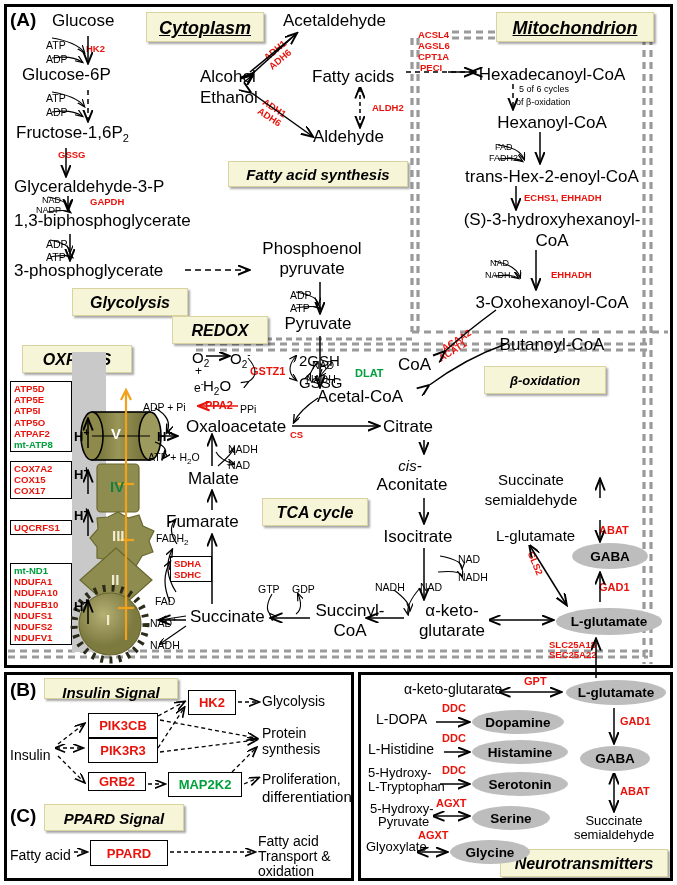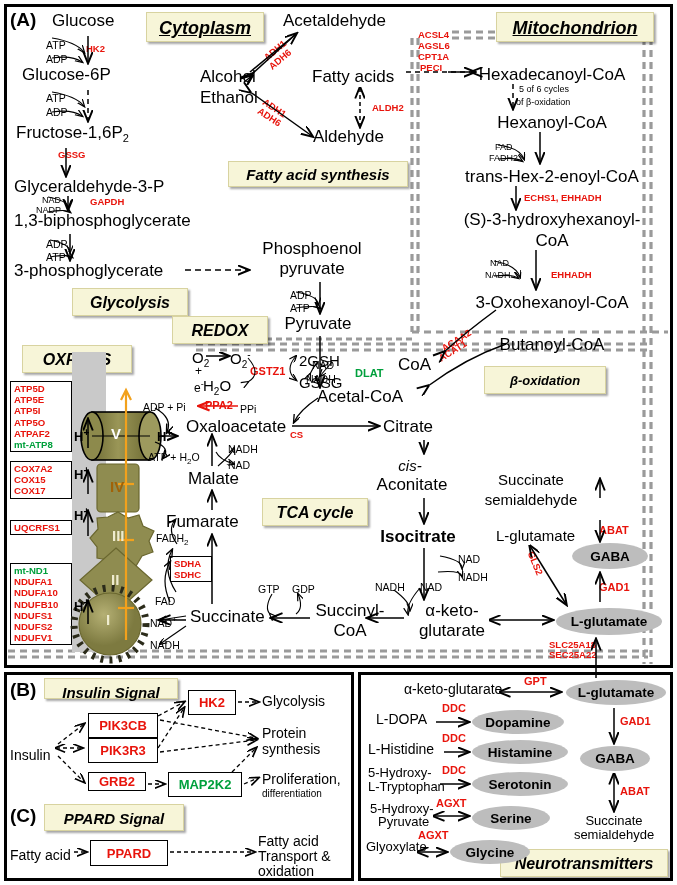--- a/index.html
+++ b/index.html
@@ -232,21 +232,21 @@
   <g stroke="#f2a11c" stroke-width="2.2" fill="none">
     <path d="M126,640 L126,392"></path>
     <path d="M121,400 L126,390 L131,400"></path>
     <path d="M118,484 L134,484"></path>
     <path d="M118,540 L134,540"></path>
     <path d="M118,608 L134,608"></path>
   </g>
 </svg>
 
 <div class="t" style="left:111px;top:426px;font-size:15px;font-weight:bold;color:#fff;">V</div>
-<div class="t" style="left:110px;top:479px;font-size:15px;font-weight:bold;color:#a16207;">IV</div>
+<div class="t" style="left:110px;top:479px;font-size:15px;font-weight:bold;color:#15803d;">IV</div>
 <div class="t" style="left:112px;top:528px;font-size:15px;font-weight:bold;color:#efeccf;">III</div>
 <div class="t" style="left:111px;top:572px;font-size:15px;font-weight:bold;color:#efeccf;">II</div>
 <div class="t" style="left:106px;top:612px;font-size:15px;font-weight:bold;color:#efeccf;">I</div>
 
 <div class="t" style="left:74px;top:428px;font-size:13px;font-weight:bold;">H<sup style="font-size:10px;">+</sup></div>
 <div class="t" style="left:157px;top:428px;font-size:13px;font-weight:bold;">H<sup style="font-size:10px;">+</sup></div>
 <div class="t" style="left:74px;top:466px;font-size:13px;font-weight:bold;">H<sup style="font-size:10px;">+</sup></div>
 <div class="t" style="left:74px;top:507px;font-size:13px;font-weight:bold;">H<sup style="font-size:10px;">+</sup></div>
 <div class="t" style="left:74px;top:598px;font-size:13px;font-weight:bold;">H<sup style="font-size:10px;">+</sup></div>
 
@@ -274,21 +274,21 @@
 <div class="t met" style="left:383px;top:418px;">Citrate</div>
 <div class="t enz" style="left:290px;top:430px;">CS</div>
 <div class="t cof" style="left:228px;top:444px;">NADH</div>
 <div class="t cof" style="left:228px;top:460px;">NAD</div>
 <div class="t met" style="left:188px;top:470px;">Malate</div>
 <div class="t met" style="left:166px;top:513px;">Fumarate</div>
 <div class="t met" style="left:190px;top:608px;">Succinate</div>
 
 <div class="t met-s ctr" style="left:410px;top:458px;font-style:italic;">cis-</div>
 <div class="t met ctr" style="left:412px;top:476px;">Aconitate</div>
-<div class="t met ctr" style="left:418px;top:528px;font-weight:bold;">Isocitrate</div>
+<div class="t met ctr" style="left:418px;top:528px;">Isocitrate</div>
 <div class="t cof" style="left:458px;top:554px;">NAD</div>
 <div class="t cof" style="left:458px;top:572px;">NADH</div>
 <div class="t met ctr" style="left:452px;top:602px;">α-keto-</div>
 <div class="t met ctr" style="left:452px;top:622px;">glutarate</div>
 <div class="t cof" style="left:375px;top:582px;">NADH</div>
 <div class="t cof" style="left:420px;top:582px;">NAD</div>
 <div class="t met ctr" style="left:350px;top:602px;">Succinyl-</div>
 <div class="t met ctr" style="left:350px;top:622px;">CoA</div>
 <div class="t cof" style="left:258px;top:584px;">GTP</div>
 <div class="t cof" style="left:292px;top:584px;">GDP</div>
@@ -312,21 +312,21 @@
 <div class="sigbox" style="left:88px;top:713px;width:70px;height:25px;">PIK3CB</div>
 <div class="sigbox" style="left:88px;top:738px;width:70px;height:25px;">PIK3R3</div>
 <div class="sigbox" style="left:88px;top:772px;width:58px;height:19px;">GRB2</div>
 <div class="sigbox" style="left:188px;top:690px;width:48px;height:25px;">HK2</div>
 <div class="sigbox green" style="left:168px;top:772px;width:74px;height:25px;">MAP2K2</div>
 
 <div class="t met-s" style="left:262px;top:694px;font-size:14px;">Glycolysis</div>
 <div class="t met-s" style="left:262px;top:726px;font-size:14px;">Protein</div>
 <div class="t met-s" style="left:262px;top:742px;font-size:14px;">synthesis</div>
 <div class="t met-s" style="left:262px;top:772px;font-size:14px;">Proliferation,</div>
-<div class="t met-s" style="left:262px;top:789px;font-size:10px;">differentiation</div>
+<div class="t met-s" style="left:262px;top:789px;font-size:15px;">differentiation</div>
 
 <div class="t" style="left:10px;top:806px;font-size:19px;font-weight:bold;">(C)</div>
 <div class="lbl" style="left:44px;top:804px;width:140px;height:27px;line-height:23px;font-size:15px;">PPARD Signal</div>
 <div class="t met-s" style="left:10px;top:848px;font-size:14px;">Fatty acid</div>
 <div class="sigbox" style="left:90px;top:840px;width:78px;height:26px;">PPARD</div>
 <div class="t met-s" style="left:258px;top:834px;font-size:14px;">Fatty acid</div>
 <div class="t met-s" style="left:258px;top:849px;font-size:14px;">Transport &amp;</div>
 <div class="t met-s" style="left:258px;top:864px;font-size:14px;">oxidation</div>
 
 <div class="panel" style="left:358px;top:672px;width:315px;height:209px;border:3px solid #000;"></div>

